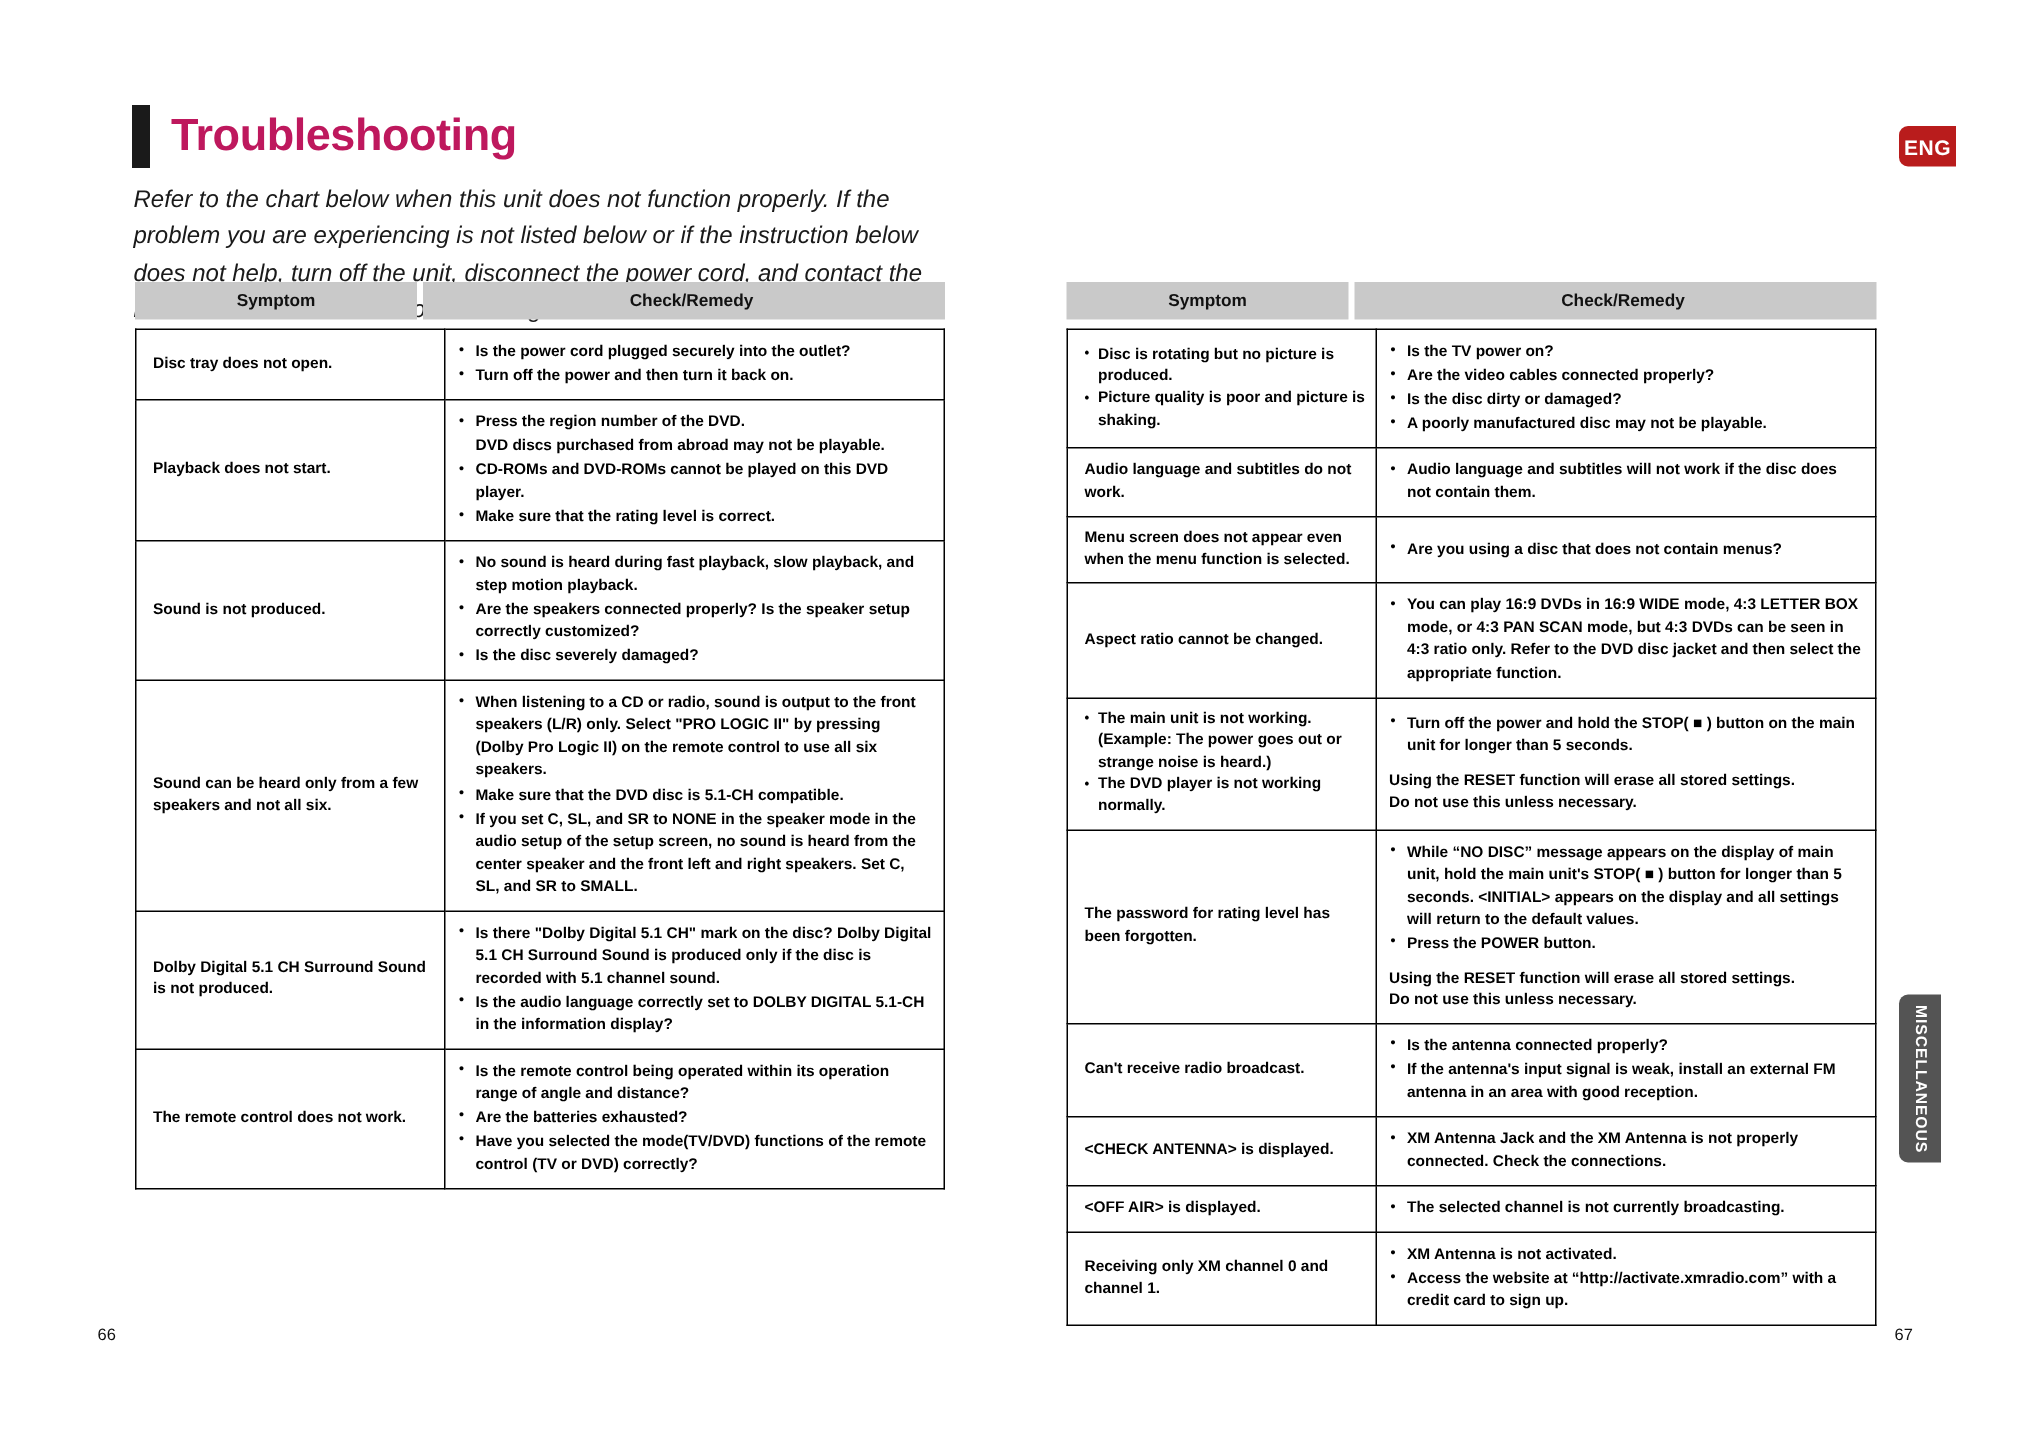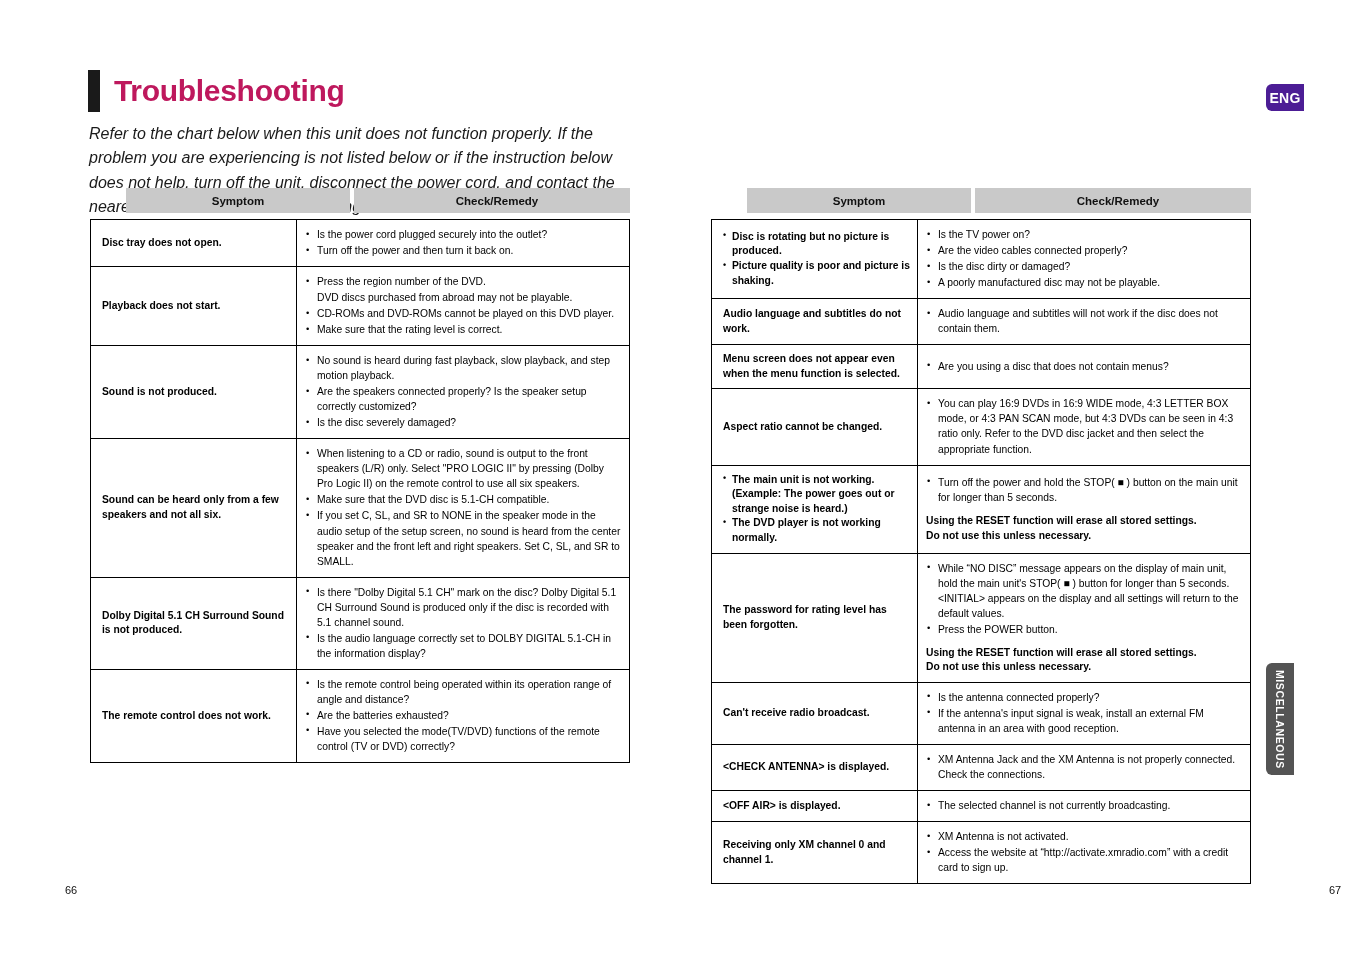--- a/index.html
+++ b/index.html
@@ -50,21 +50,21 @@
     color: #1a1a1a;
   }
 
   
   .eng-badge {
     position: absolute;
     left: 1266px;
     top: 84px;
     width: 38px;
     height: 27px;
-    background: #4c1d95;
+    background: #b91c1c;
     border-radius: 6px 0 0 6px;
     color: #fff;
     font-size: 14px;
     font-weight: bold;
     display: flex;
     align-items: center;
     justify-content: center;
     letter-spacing: 0.3px;
   }
 
@@ -108,21 +108,21 @@
   }
   .tbl-header .hcell {
     background: #c9c9c9;
     display: flex;
     align-items: center;
     justify-content: center;
     font-size: 11.5px;
     font-weight: bold;
     color: #111;
   }
-  .tbl-header .hcell.sym { width: 224px; margin-right: 4px; margin-left: 36px; }
+  .tbl-header .hcell.sym { width: 188px; margin-right: 4px; }
   .tbl-header .hcell.rem { flex: 1 1 auto; padding-left: 10px; }
 
   
   table.tt {
     width: 540px;
     border-collapse: collapse;
     table-layout: fixed;
   }
   table.tt td {
     border: 1px solid #000;
@@ -146,20 +146,21 @@
 
   ul.blist {
     list-style: none;
     margin: 0;
     padding: 0;
   }
   ul.blist > li {
     position: relative;
     padding-left: 12px;
     margin: 0 0 1px 0;
+    font-weight: bold;
   }
   ul.blist > li::before {
     content: "\2022";
     position: absolute;
     left: 1px;
     top: -0.5px;
     font-size: 9.5px;
     line-height: inherit;
   }
   ul.blist > li.nobullet {
@@ -193,21 +194,21 @@
   }
   .sym-plain { padding-left: 0; }
 
   
   .pageno {
     position: absolute;
     font-size: 11px;
     color: #111;
   }
   .pageno.l { left: 65px;   top: 884px; }
-  .pageno.r { left: 1329px; top: 884px; }
+  .pageno.r { left: 1263px; top: 884px; }
 </style>
 </head>
 <body>
 
 <div class="title-wrap">
   <div class="title-bar"></div>
   <div class="title-text">Troubleshooting</div>
 </div>
 
 <div class="intro">Refer to the chart below when this unit does not function properly. If the problem you are experiencing is not listed below or if the instruction below does not help, turn off the unit, disconnect the power cord, and contact the nearest authorized dealer or Samsung Electronics Service Center.</div>

